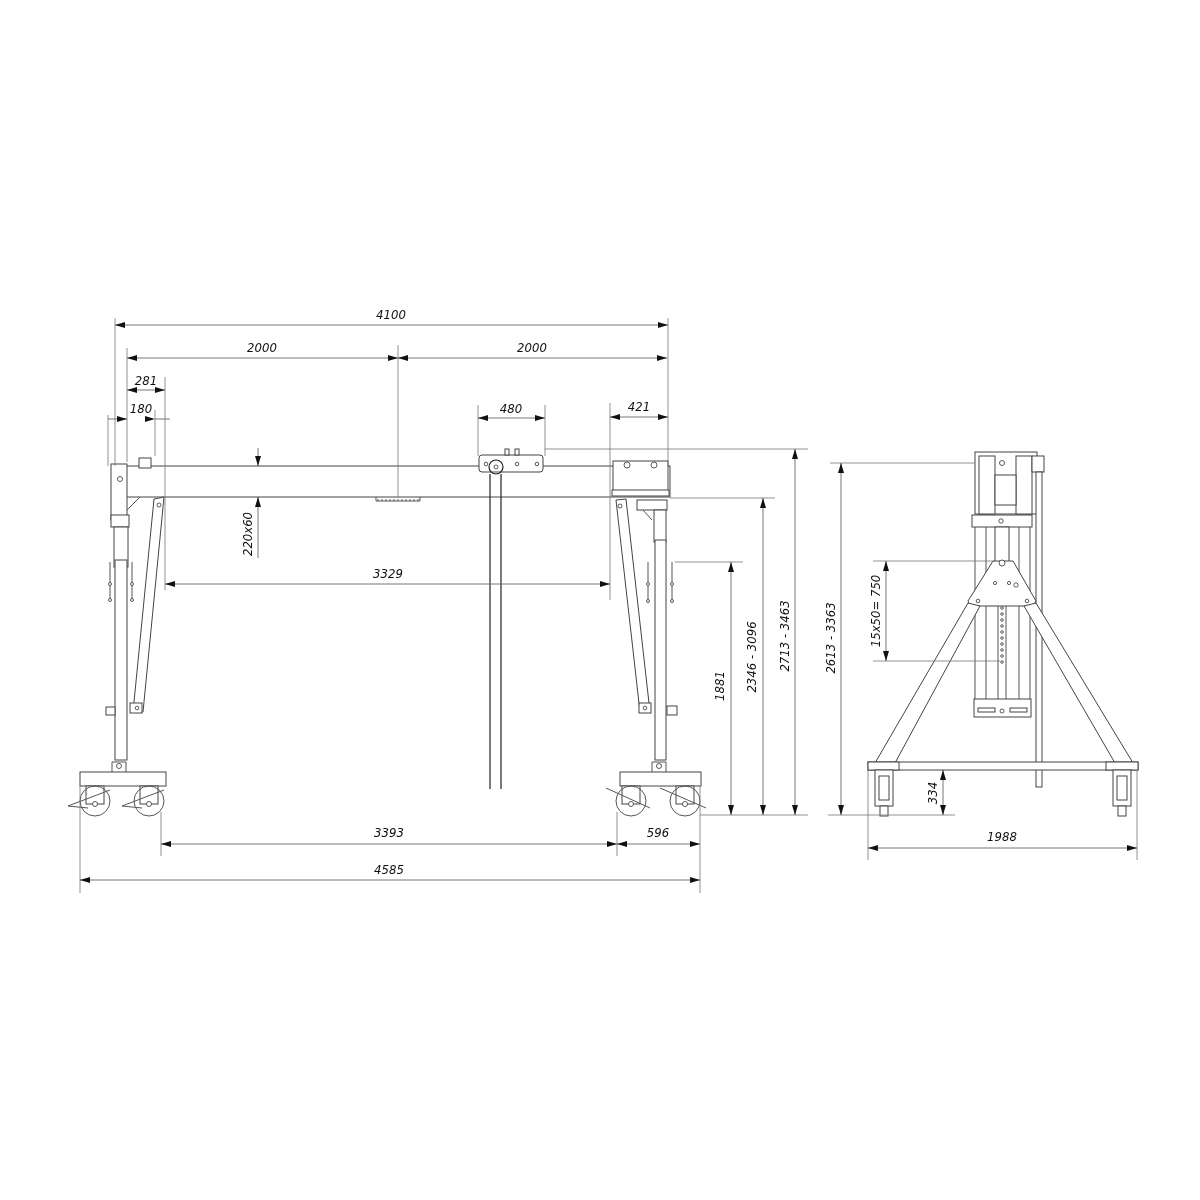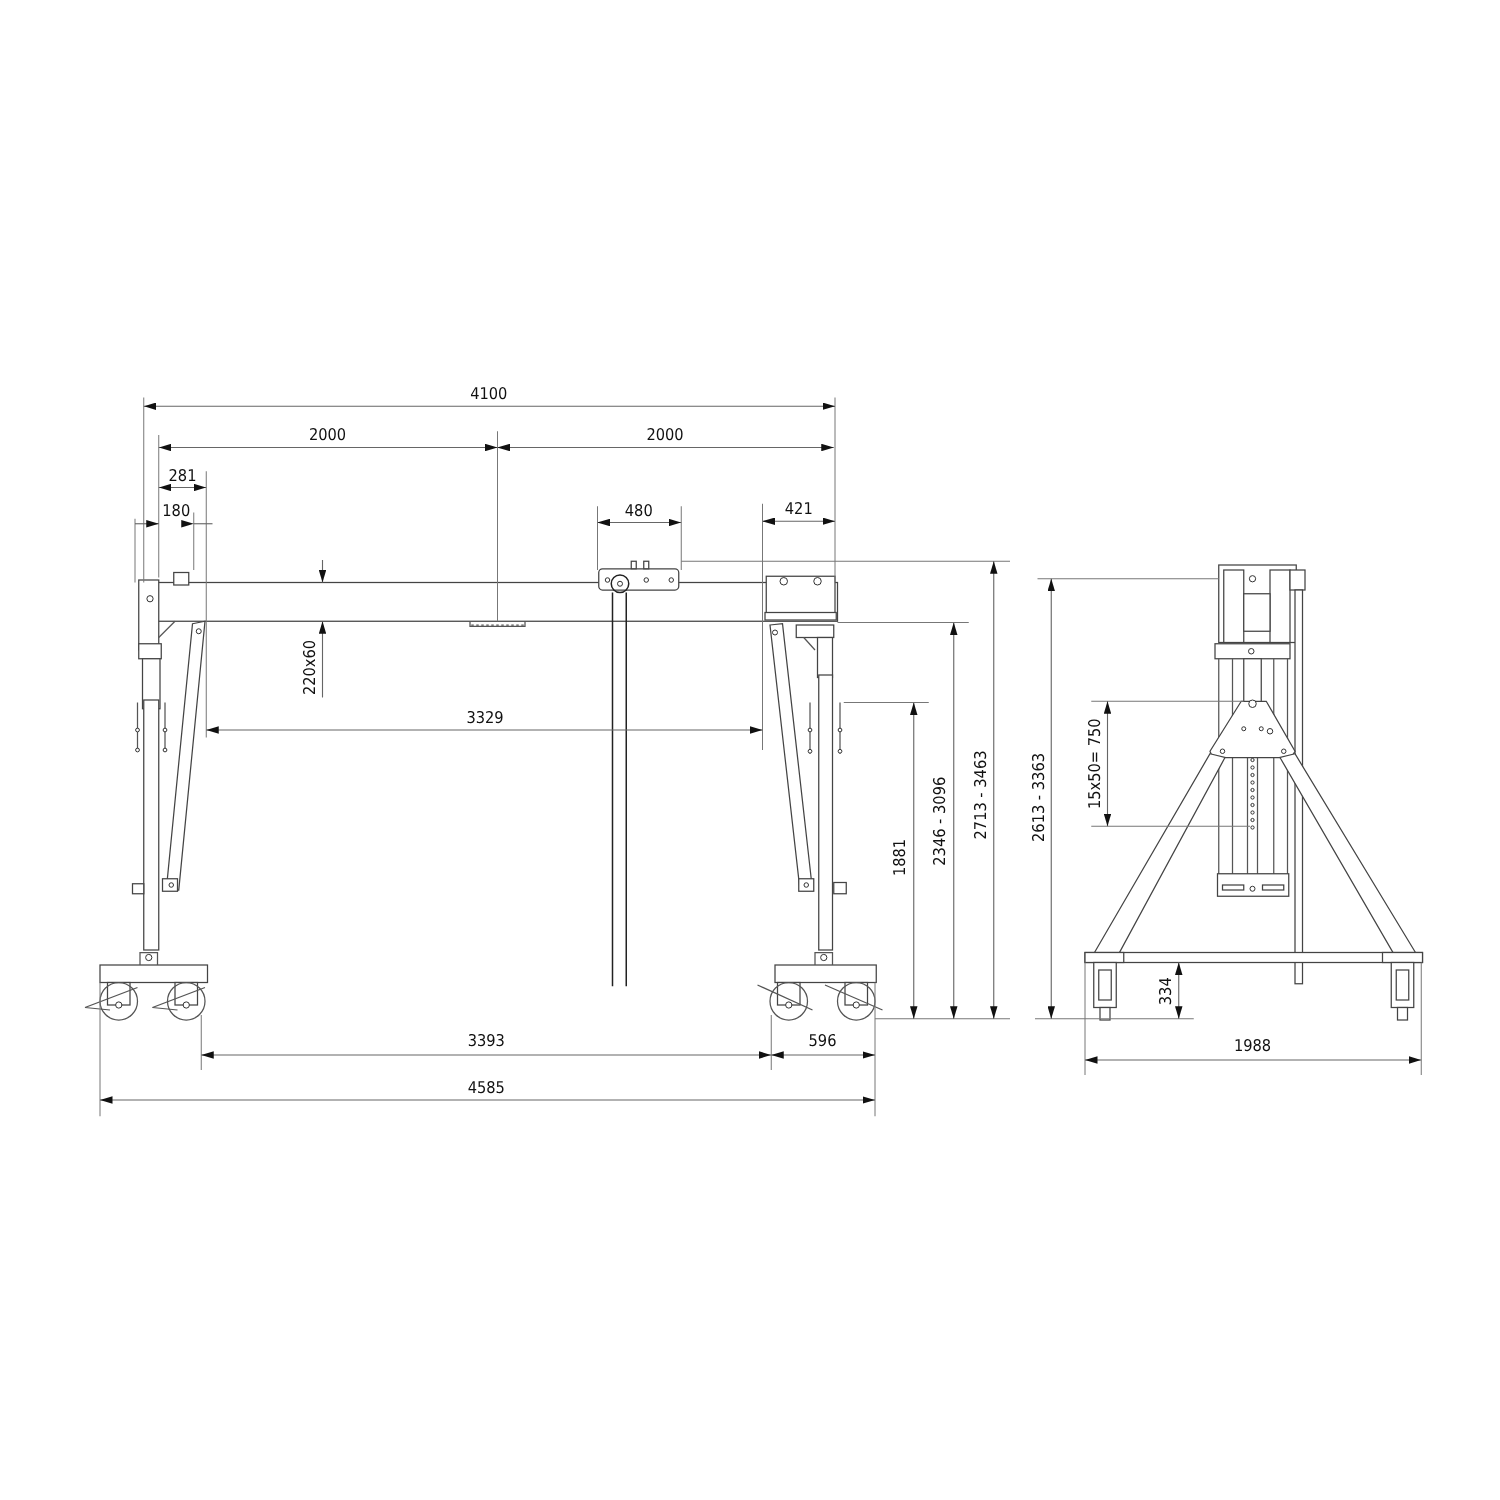--- a/index.html
+++ b/index.html
@@ -1,17 +1,17 @@
 <!DOCTYPE html>
 <html><head>
 <meta charset="utf-8">
 <style>
   html, body { margin: 0; padding: 0; background: #ffffff; }
   body { width: 1200px; height: 1200px; overflow: hidden; }
-  #drawing { position: absolute; left: 0; top: 0; width: 1200px; height: 1200px; }
+  #drawing { position: absolute; left: 0; top: 0; width: 1200px; height: 1200px; font-style: italic; }
   svg text { font-family: "DejaVu Sans Condensed", "DejaVu Sans", "Liberation Sans", sans-serif; font-size: 13px; fill: #111; }
   .ln { stroke: #555; stroke-width: 1; fill: none; }
   .dim { stroke: #666; stroke-width: 0.9; fill: none; }
   .ext { stroke: #777; stroke-width: 0.8; fill: none; }
   .part { stroke: #444; stroke-width: 1; fill: #fff; }
   .dark { stroke: #222; stroke-width: 1.2; fill: none; }
   .hole { stroke: #333; stroke-width: 0.8; fill: #fff; }
 </style>
 </head>
 <body>

